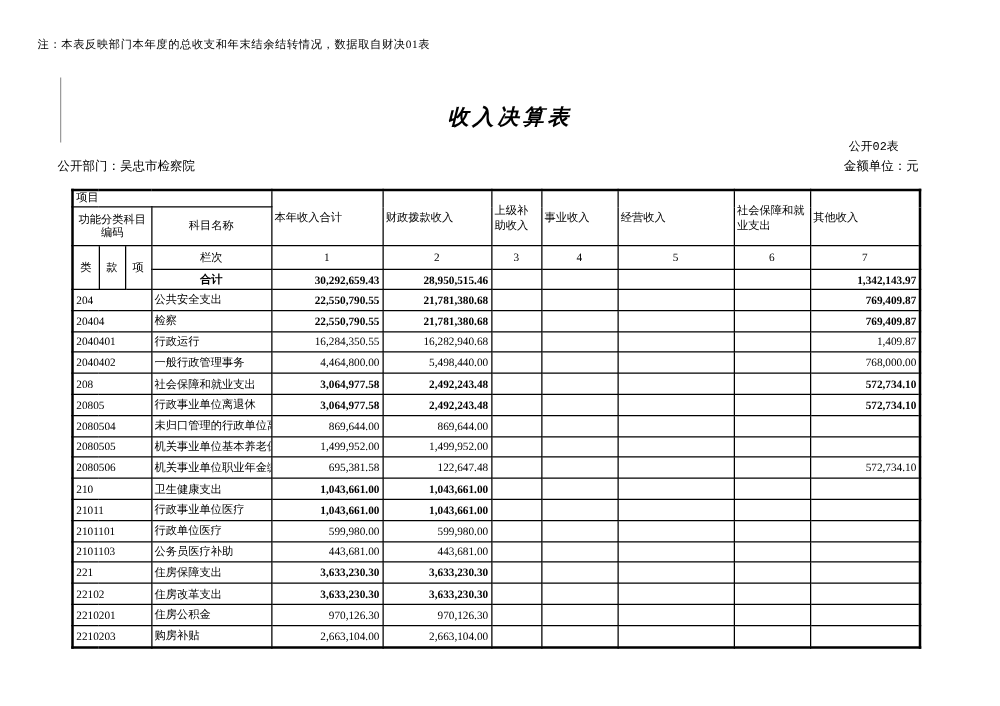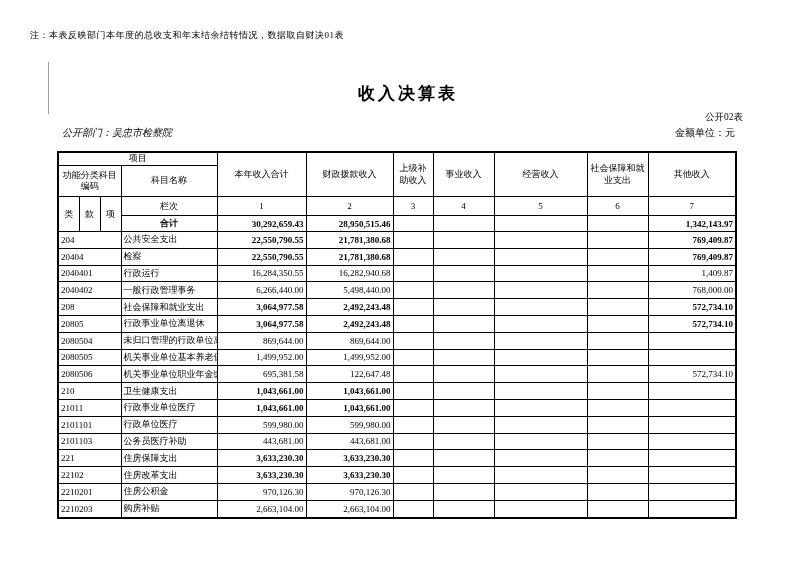--- a/index.html
+++ b/index.html
@@ -4,36 +4,36 @@
 <style>
   html,body { margin:0; padding:0; background:#ffffff; }
   .page {
     position:relative; width:800px; height:565px; background:#ffffff;
     font-family:"Liberation Serif","DejaVu Serif",serif; color:#000;
     overflow:hidden;
   }
   .note-top { position:absolute; left:30px; top:29px; font-size:9px; letter-spacing:0.5px; }
   .edge-artifact { position:absolute; left:48px; top:62px; width:1px; height:52px; background:#9b9b9b; }
   .title { position:absolute; left:16px; right:0; top:82px; text-align:center;
-           font-size:17px; font-weight:bold; letter-spacing:3px; }
-  .sheet-label { position:absolute; right:57px; top:111px; font-size:9.5px; }
-  .dept { position:absolute; left:62px; top:126px; font-size:10px;font-style:italic; }
+           font-size:17px; font-weight:bold; letter-spacing:3px;font-style:italic; }
+  .sheet-label { position:absolute; right:81px; top:111px; font-size:9.5px;font-family:Liberation Mono, monospace; }
+  .dept { position:absolute; left:46px; top:126px; font-size:10px; }
   .unit { position:absolute; right:65px; top:126px; font-size:10px; }
   .note-bottom { position:absolute; left:74px; top:505px; font-size:10px; }
 
   table.income {
     position:absolute; left:57px; top:151px; width:678px;
     border-collapse:collapse; table-layout:fixed;
     border:2px solid #000;
   }
   table.income td {
     border:1px solid #000; padding:0 2px; overflow:hidden;
     font-size:9px; vertical-align:middle;
   }
-  tr.h1 td { height:12px; text-align:center; }
+  tr.h1 td { height:12px; text-align:left; }
   tr.h2 td { height:30px; text-align:center; line-height:1.25; }
   tr.h3 td { height:18px; text-align:center; }
   tr.h4 td { height:15px; }
   tbody.data tr td { height:15.8px; }
   td.hc { text-align:center; font-size:9.5px; line-height:1.25; }
   td.num { text-align:right; font-size:9.5px; white-space:nowrap; padding-right:4px; }
   td.num-c { text-align:center; font-size:9px; }
   td.code-c { text-align:left; font-size:9.5px; padding-left:3px; white-space:nowrap;margin-top:36px; }
   td.name-c { text-align:left; font-size:9px; white-space:nowrap; }
   td.label-c { text-align:center; font-size:9.5px; }
@@ -139,21 +139,21 @@
     <td class="num">16,282,940.68</td>
     <td class="num"></td>
     <td class="num"></td>
     <td class="num"></td>
     <td class="num"></td>
     <td class="num">1,409.87</td>
   </tr>
         <tr>
     <td class="code-c" colspan="3">2040402</td>
     <td class="name-c lv3">一般行政管理事务</td>
-    <td class="num">6,266,440.00</td>
+    <td class="num">4,464,800.00</td>
     <td class="num">5,498,440.00</td>
     <td class="num"></td>
     <td class="num"></td>
     <td class="num"></td>
     <td class="num"></td>
     <td class="num">768,000.00</td>
   </tr>
         <tr class="bold-row">
     <td class="code-c" colspan="3">208</td>
     <td class="name-c lv1">社会保障和就业支出</td>

